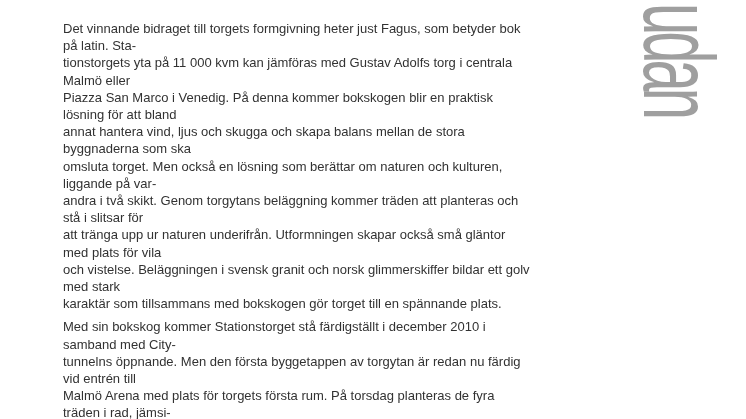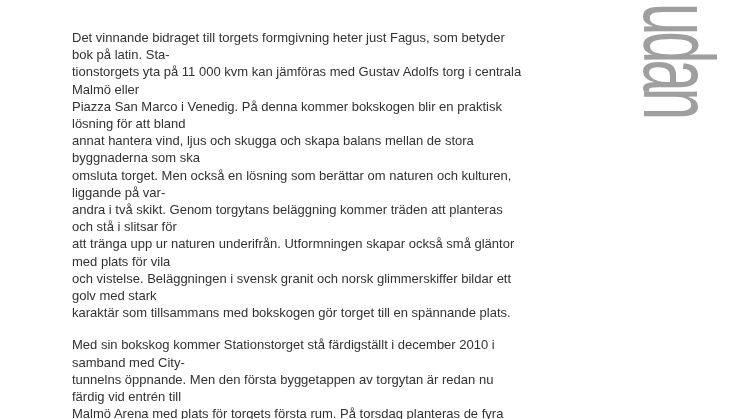--- a/index.html
+++ b/index.html
@@ -19,21 +19,21 @@
   .content {
     position: absolute;
     left: 57px;
     top: 14px;
     width: 480px;
     font-size: 13px;
     line-height: 17.2px;
     color: #323232;
   }
   .content p {
-    margin: 15px;
+    margin: 6px;
     white-space: pre-line;
   }
   .para-2 { margin-top: 26px; }
   .vertical-banner {
     position: absolute;
     top: 3px;
     right: 12px;
     writing-mode: vertical-rl;
     font-size: 58px;
     letter-spacing: -4px;

